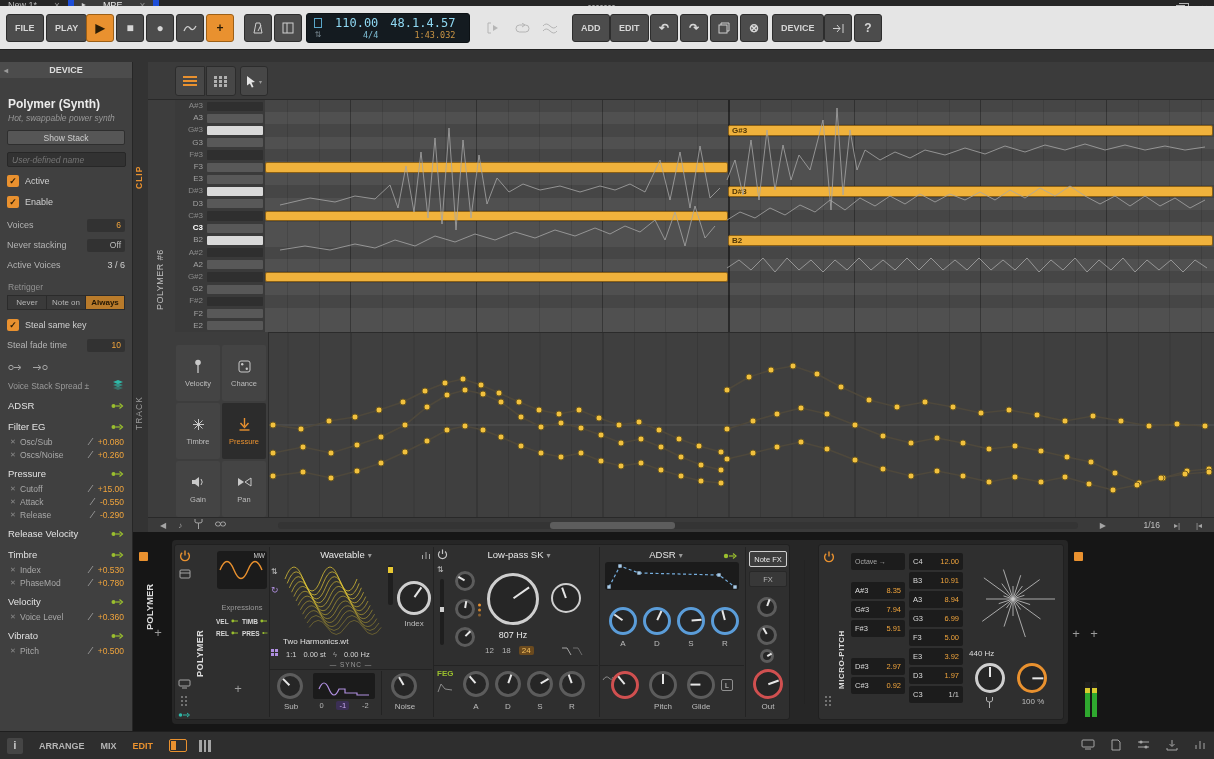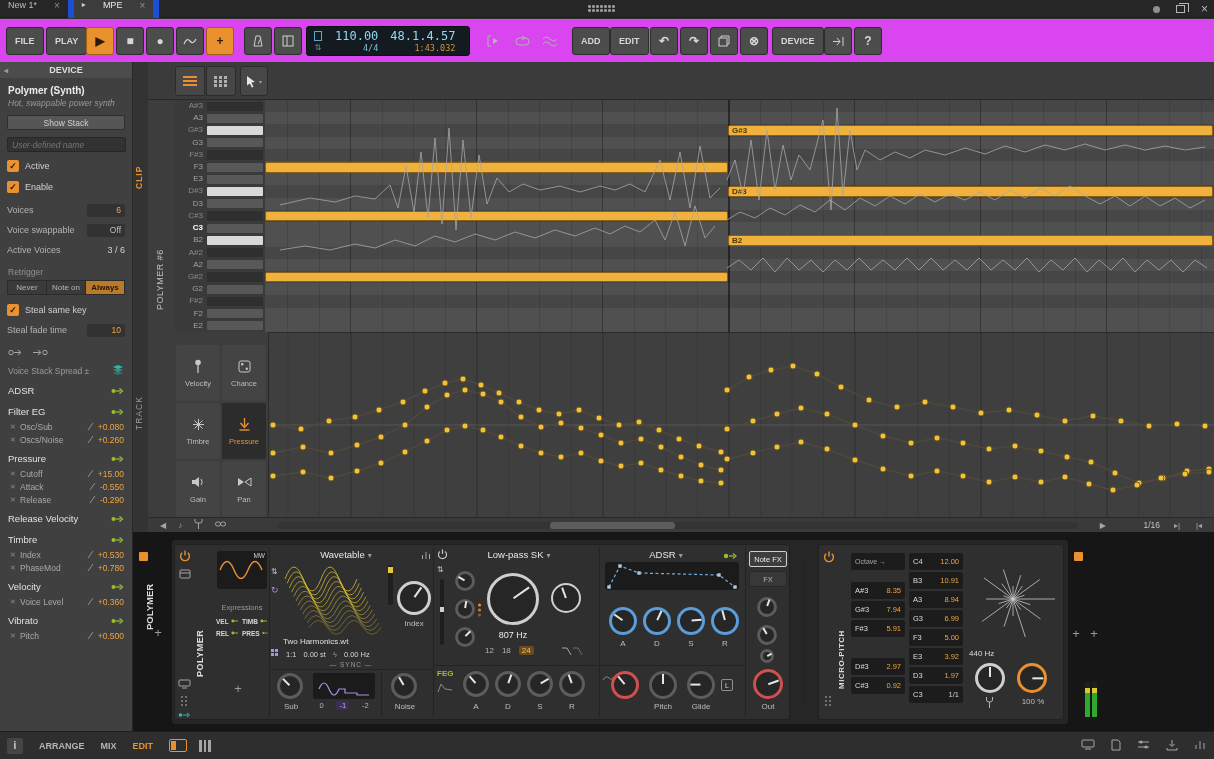--- a/index.html
+++ b/index.html
@@ -16,39 +16,39 @@
   .tri{color:#cfcfcf;font-size:8px}
   .logo{position:absolute;left:588px;top:5px;display:grid;grid-template-columns:repeat(7,4px);grid-auto-rows:4px}
   .logo i{width:2.5px;height:2.5px;border-radius:50%;background:#9a9a9a}
   .wctrl{position:absolute;right:6px;top:0;height:18px;display:flex;align-items:center;gap:16px;color:#b5b5b5}
   .wdot{width:7px;height:7px;border-radius:50%;background:#8f8f8f}
   .wrest{width:9px;height:8px;border:1px solid #b5b5b5;position:relative}
   .wrest:before{content:"";position:absolute;left:2px;top:-3px;width:9px;height:8px;border:1px solid #b5b5b5;border-left:none;border-bottom:none}
   .wx{font-size:12px}
 
   
-  .toolbar{position:absolute;left:0;top:19px;width:1214px;height:44px;background:#d946ef;border-bottom:1px solid #222}
+  .toolbar{position:absolute;left:0;top:6px;width:1214px;height:44px;background:#e5e5e5;border-bottom:1px solid #222}
   .tbtn{position:absolute;top:8px;height:28px;background:#4c4c4c;border:1px solid #2d2d2d;border-radius:3px;
     color:#d6d6d6;font-size:9px;font-weight:bold;display:flex;align-items:center;justify-content:center;padding:0 8px}
   .tbtn.icon{width:28px;padding:0;font-size:12px}
   .tbtn.orange{background:#e9912f;border-color:#9c5f16;color:#2a1c06}
   .disp{position:absolute;left:306px;top:7px;width:164px;height:30px;background:#141b20;border:1px solid #0c1114;border-radius:3px;display:flex;align-items:stretch}
   .dico{width:22px;display:flex;flex-direction:column;align-items:center;justify-content:space-around;padding:3px 0}
   .dnum{font-family:"DejaVu Sans Mono",monospace;color:#8fd8f2;text-align:right}
   .dbig{font-size:12px;line-height:13px}
   .dsml{font-size:8.5px;opacity:.85}
   .dseg{display:flex;flex-direction:column;justify-content:center;padding:0 6px}
   .mrect{width:8px;height:10px;border:1px solid #5aa7c9}
   .updn{color:#7b8b94;font-size:8px;line-height:7px}
 
   
   .lpanel{position:absolute;left:0;top:62px;width:133px;height:669px;background:#404040;border-right:1px solid #262626}
   .lphead{height:16px;background:#4c4c4c;display:flex;align-items:center;justify-content:center;font-size:9px;font-weight:bold;color:#ddd;position:relative}
   .lphead .chev{position:absolute;left:4px;color:#999;font-size:8px}
-  .lp-title{margin:7px 8px 0;font-size:10px;font-weight:bold;color:#ececec}
+  .lp-title{margin:19px 8px 0;font-size:12px;font-weight:bold;color:#ececec}
   .lp-sub{margin:2px 8px 0;font-size:8.5px;font-style:italic;color:#979797}
   .lp-btn{margin:7px 7px 0;height:15px;background:#565656;border:1px solid #2e2e2e;border-radius:2px;display:flex;align-items:center;justify-content:center;font-size:8.5px;color:#cfcfcf}
   .uname{margin:7px 7px 0;width:119px;height:15px;background:#323232;border:1px solid #272727;border-radius:2px;color:#8d8d8d;font-style:italic;font-size:8.5px;padding:0 4px;font-family:"Liberation Sans",sans-serif}
   .lp-row{display:flex;align-items:center;padding:0 7px;height:16px}
   .chk{width:12px;height:12px;background:#e9912f;border-radius:2px;color:#2b1c05;font-size:9px;font-weight:bold;display:flex;align-items:center;justify-content:center;margin-right:6px}
   .chklab{font-size:9px;color:#cfcfcf}
   .valrow{justify-content:space-between;margin-top:4px}
   .vlab{font-size:9px;color:#b3b3b3}
   .vbox{min-width:38px;height:13px;background:#323232;border-radius:2px;text-align:right;padding:1px 4px 0;font-size:8.5px;color:#bdbdbd}
   .vbox.orange{color:#f0a43c}
@@ -319,21 +319,21 @@
     </div>
     <div class="lp-row" style="margin-top:5px">
       <span class="chk">✓</span>
       <span class="chklab">Enable</span>
     </div>
     <div class="lp-row valrow" style="margin-top:7px">
       <span class="vlab">Voices</span>
       <span class="vbox orange">6</span>
     </div>
     <div class="lp-row valrow">
-      <span class="vlab">Voice swappable</span>
+      <span class="vlab">Never stacking</span>
       <span class="vbox">Off</span>
     </div>
     <div class="lp-row valrow">
       <span class="vlab">Active Voices</span>
       <span class="vplain">3 / 6</span>
     </div>
     <div class="lp-sec">Retrigger</div>
     <div class="segs" id="retrig">
         <div class="seg">Never</div>
         <div class="seg">Note on</div>

